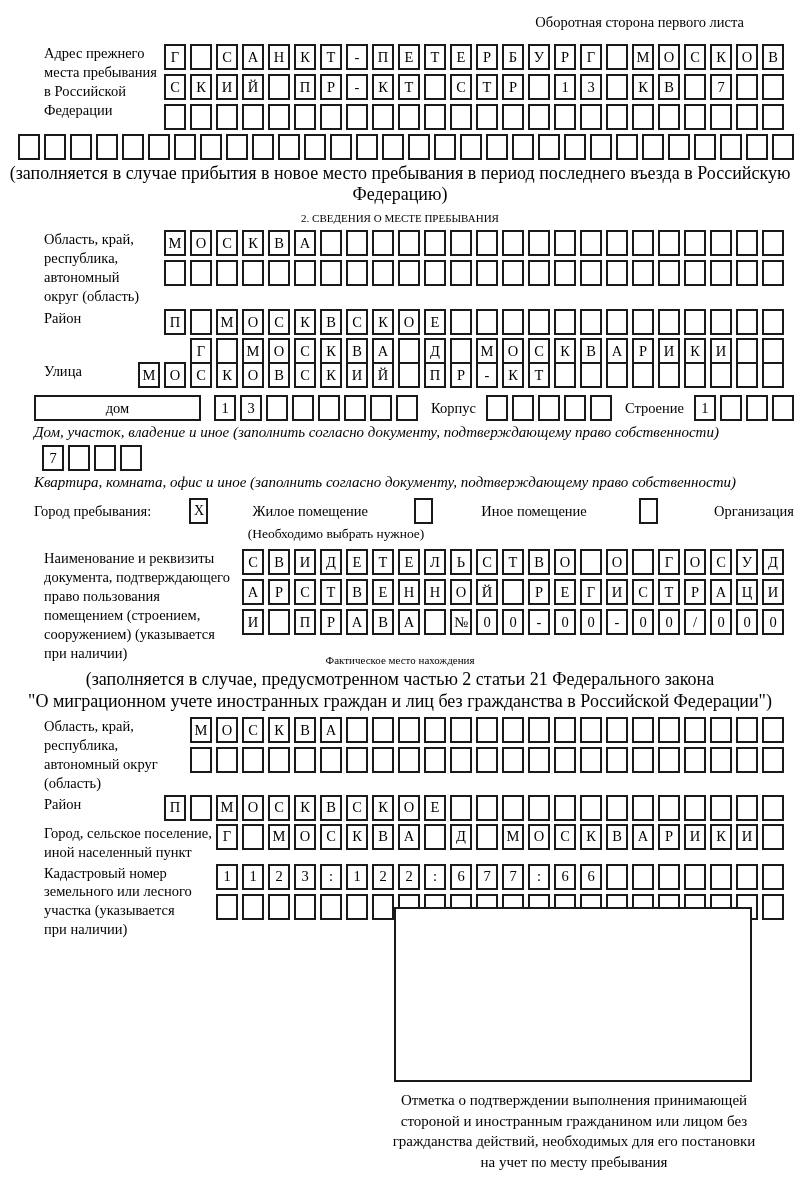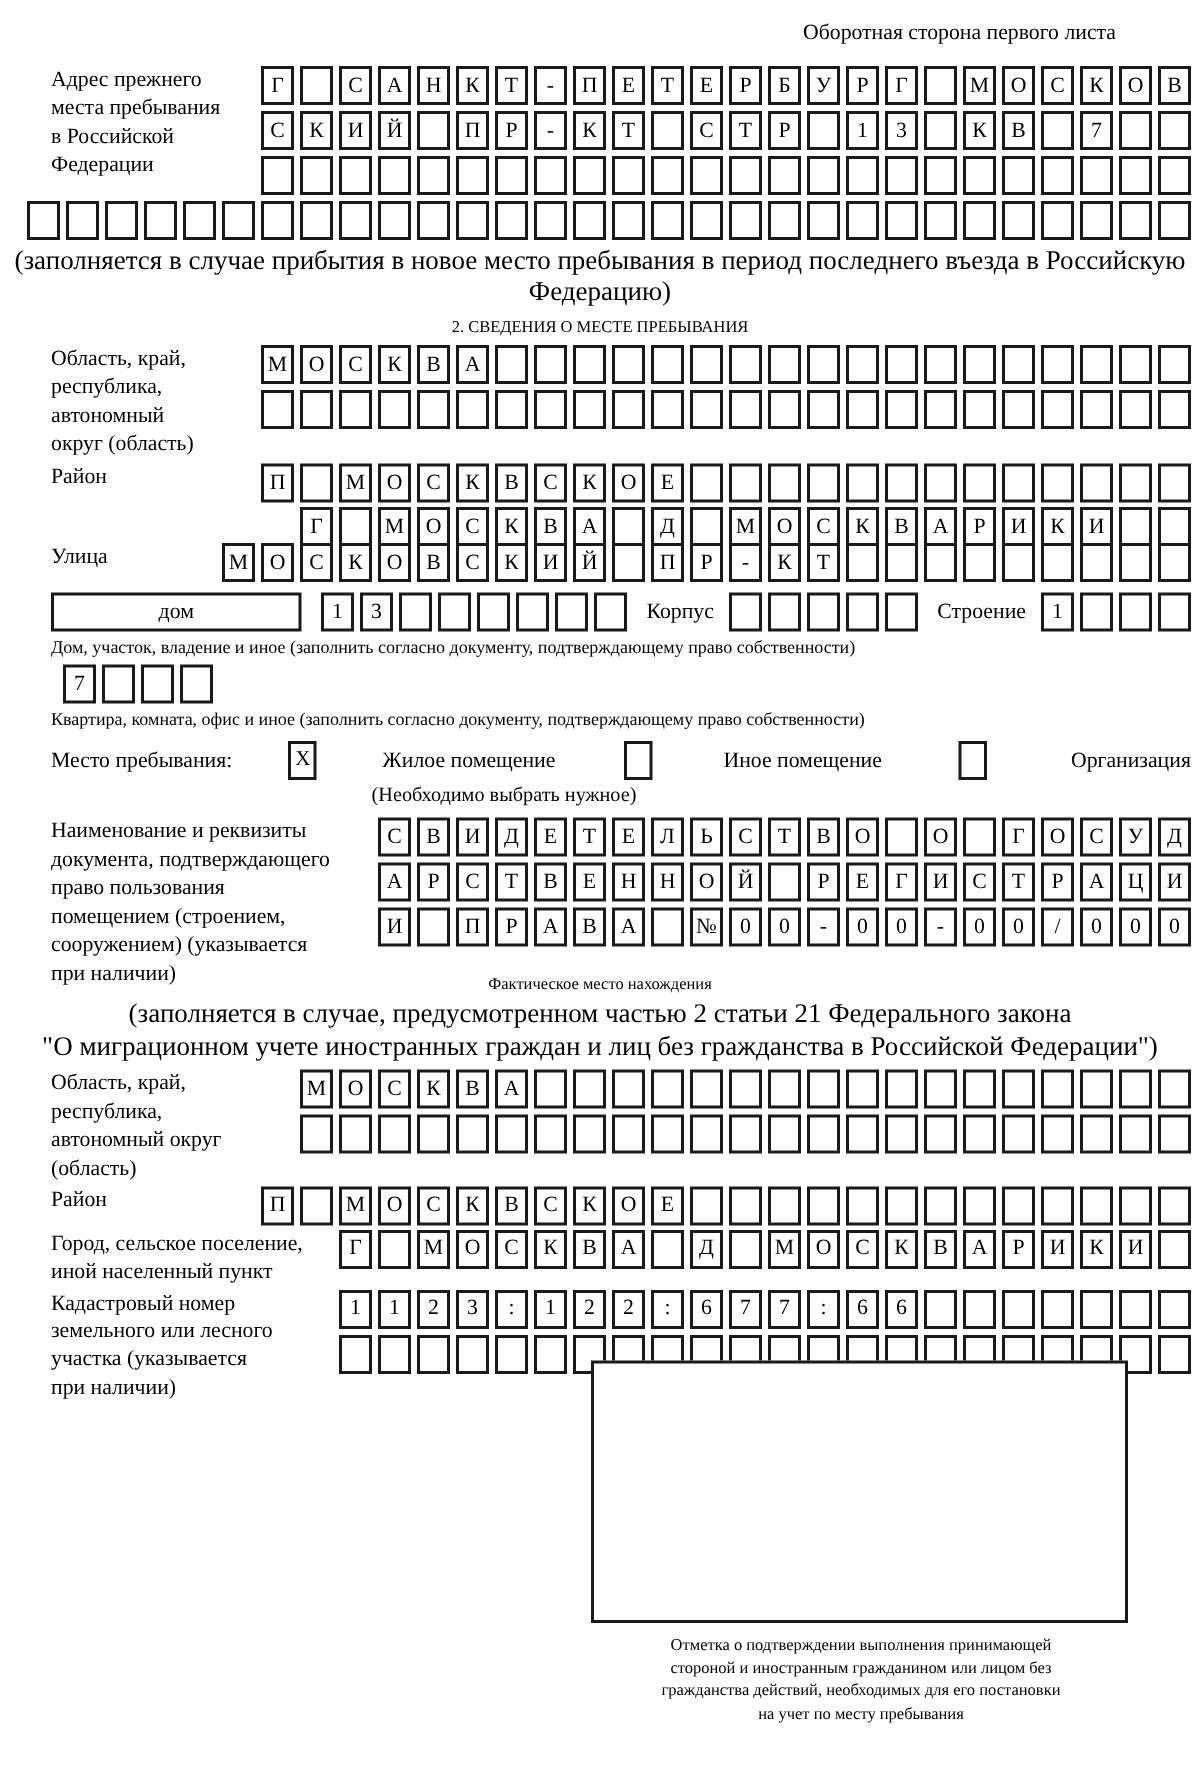--- a/index.html
+++ b/index.html
@@ -2,41 +2,41 @@
 <html><head>
 <meta charset="utf-8">
 <style>
   * { margin:0; padding:0; box-sizing:border-box; }
   html,body { background:#fff; }
   body {
     width:800px; height:1180px; overflow:hidden; position:relative;
     font-family:"Liberation Serif", serif; color:#000;
   }
   .corner { margin:14px 56px 0 0; text-align:right; font-size:14.5px; }
-  .form-row { display:flex; align-items:flex-start; margin:0 6px; }
+  .form-row { display:flex; align-items:flex-start; margin:0 16px; }
   .label { white-space:pre-line; font-size:14.5px; line-height:1.3; padding-left:28px; flex:0 0 auto; }
   .cells { display:flex; gap:4px; }
   .cells-right { margin-left:auto; }
   .cellstack { margin-left:auto; display:flex; flex-direction:column; gap:4px; align-items:flex-end; }
   .cell {
     flex:none; width:22px; height:26px; border:2px solid #1a1a1a; background:#fff;
     display:flex; align-items:center; justify-content:center; font-size:14.5px;
   }
   .fullrow { margin:4px 6px 0 6px; display:flex; gap:4px; justify-content:flex-end; }
   .note { text-align:center; font-size:18px; margin-top:3px; }
   .sect-title { text-align:center; font-weight:normal; font-size:11px; margin-top:7px; }
-  .caption-left { font-size:12px; margin:3px 0 0 34px; }
+  .caption-left { font-size:15px; margin:3px 0 0 34px;font-style:italic; }
   .wide-box { height:26px; border:2px solid #1a1a1a; display:flex; align-items:center; justify-content:center; font-size:14.5px; flex:none; }
   .dom-box { width:167px; } .kv-box { width:202px; }
   .hrow { display:flex; align-items:center; margin:7px 6px 0 34px;justify-content:space-between; }
   .inline-label { font-size:14.5px; white-space:nowrap; }
   .checkbox { flex:none; width:19px; height:26px; border:2px solid #1a1a1a; display:inline-flex; align-items:center; justify-content:center; font-size:14px; }
   .mesto-note { width:660px; margin-left:6px; text-align:center; font-size:13.5px; margin-top:2px; }
   .stamp-box { position:absolute; left:394px; top:907px; width:358px; height:175px; border:2px solid #1a1a1a; background:#fff; }
-  .stamp-caption { position:absolute; left:380px; top:1090px; width:388px; text-align:center; font-size:11px; line-height:1.38; white-space:pre-line; }
+  .stamp-caption { position:absolute; left:380px; top:1090px; width:388px; text-align:center; font-size:15px; line-height:1.38; white-space:pre-line; }
   .mt2{margin-top:2px}.mt3{margin-top:3px}.mt4{margin-top:4px}.mt5{margin-top:5px}
   .mt6{margin-top:6px}.mt7{margin-top:7px}.mt13{margin-top:13px}
   .mtm2{margin-top:-2px}.mtm8{margin-top:-8px}
   .ml5{margin-left:5px}.ml8{margin-left:8px}.ml14{margin-left:14px}.ml16{margin-left:16px}
   .ml18{margin-left:18px}.ml22{margin-left:22px}.ml26{margin-left:26px}
 </style>
 </head>
 <body>
 
 <div class="corner">Оборотная сторона первого листа</div>
@@ -347,21 +347,21 @@
   <div class="cells ml8">
       <span class="cell">7</span>
       <span class="cell"></span>
       <span class="cell"></span>
       <span class="cell"></span>
     </div>
 </div>
 <div class="caption-left">Квартира, комната, офис и иное (заполнить согласно документу, подтверждающему право собственности)</div>
 
 <div class="hrow">
-  <span class="inline-label">Место пребывания:</span>
+  <span class="inline-label">Город пребывания:</span>
   <span class="checkbox ml8">X</span>
   <span class="inline-label ml14">Жилое помещение</span>
   <span class="checkbox ml16"></span>
   <span class="inline-label ml18">Иное помещение</span>
   <span class="checkbox ml22"></span>
   <span class="inline-label ml26">Организация</span>
 </div>
 <div class="mesto-note">(Необходимо выбрать нужное)</div>
 
 <div class="form-row mt7">

